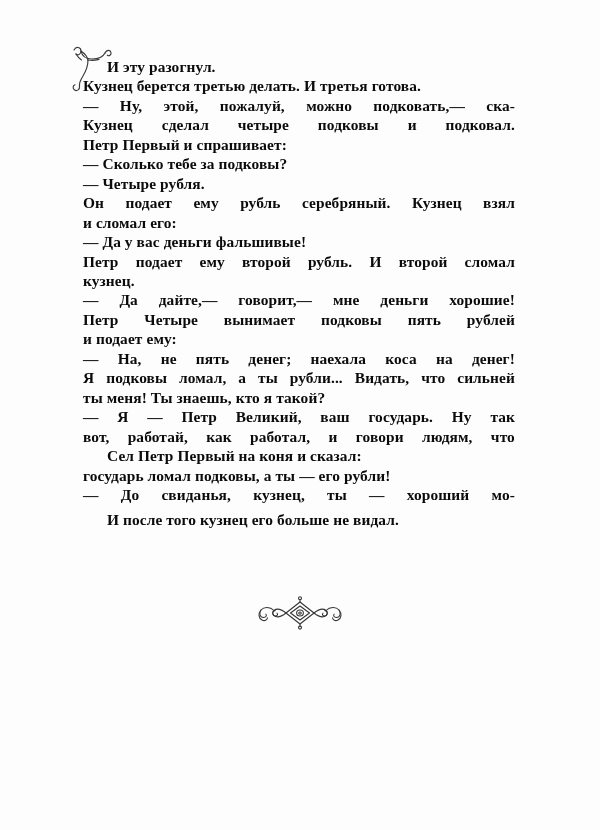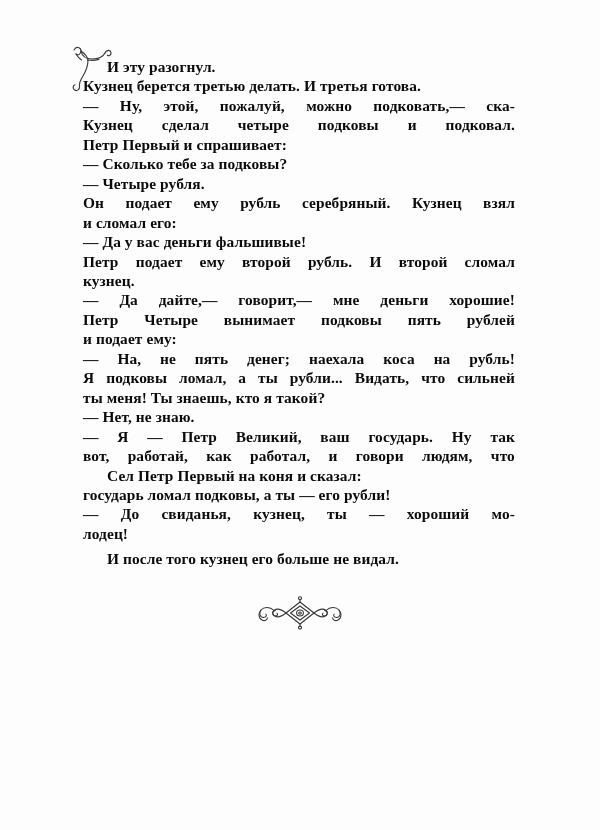--- a/index.html
+++ b/index.html
@@ -168,37 +168,36 @@
 
     <div class="line just">
       <span>—</span>
       <span>На,</span>
       <span>не</span>
       <span>пять</span>
       <span>денег;</span>
       <span>наехала</span>
       <span>коса</span>
       <span>на</span>
-      <span>рубль!</span>
+      <span>денег!</span>
     </div>
 
     <div class="line just">
       <span>Я</span>
       <span>подковы</span>
       <span>ломал,</span>
       <span>а</span>
       <span>ты</span>
       <span>рубли...</span>
       <span>Видать,</span>
       <span>что</span>
       <span>сильней</span>
     </div>
 
     <div class="line">ты меня! Ты знаешь, кто я такой?</div>
-    <div class="line">— Нет, не знаю.</div>
 
     <div class="line just">
       <span>—</span>
       <span>Я</span>
       <span>—</span>
       <span>Петр</span>
       <span>Великий,</span>
       <span>ваш</span>
       <span>государь.</span>
       <span>Ну</span>
@@ -223,21 +222,20 @@
       <span>—</span>
       <span>До</span>
       <span>свиданья,</span>
       <span>кузнец,</span>
       <span>ты</span>
       <span>—</span>
       <span>хороший</span>
       <span>мо-</span>
     </div>
 
-    <div class="line">лодец!</div>
     <div class="line indent" style="margin-top: 6px;">И после того кузнец его больше не видал.</div>
 
   </div>
 
   <div id="bottom-ornament">
     <svg viewBox="0 0 96 34" xmlns="http://www.w3.org/2000/svg" fill="none" stroke="#343434" stroke-width="1.05" stroke-linecap="round" stroke-linejoin="round">
 
       <path d="M48 6 L62 17 L48 28 L34 17 Z"></path>
       <path d="M48 10 L57.5 17 L48 24 L38.5 17 Z"></path>
       <ellipse cx="48" cy="17" rx="3.4" ry="3"></ellipse>

